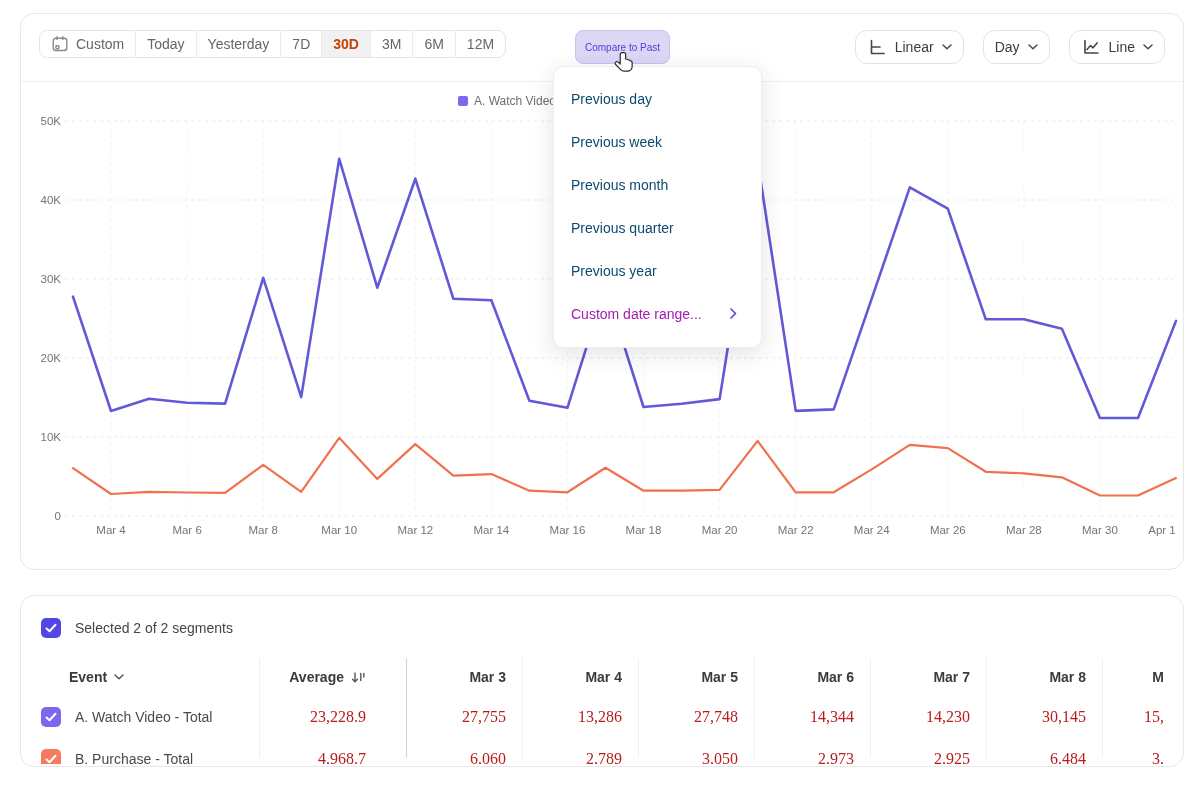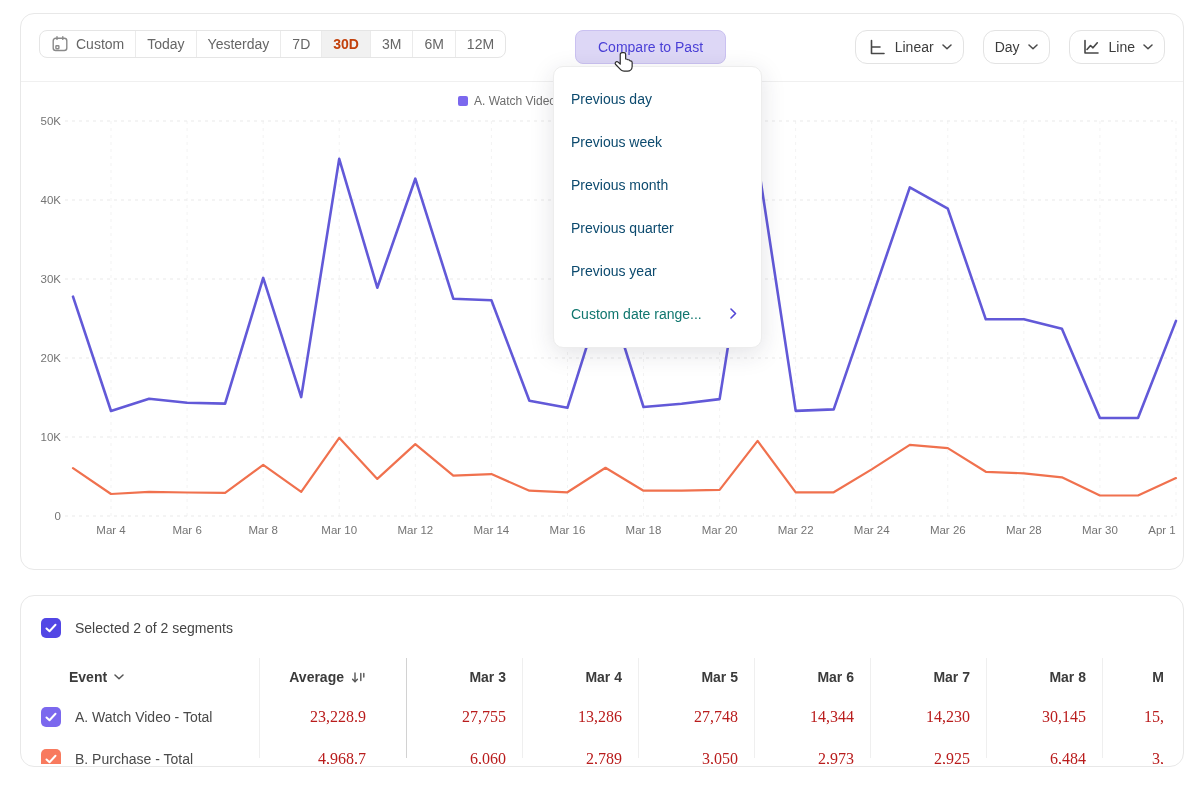--- a/index.html
+++ b/index.html
@@ -10,43 +10,43 @@
   #bottom-card{left:20px;top:595px;width:1164px;height:172px;}
 
   
   .toolbar{position:absolute;left:18px;right:18px;top:16px;height:34px;}
   .segmented{position:absolute;left:0;top:0;display:flex;align-items:stretch;height:28px;
              border:1px solid #e5e5e5;border-radius:8px;overflow:hidden;background:#fff;box-sizing:border-box;}
   .seg-item{display:flex;align-items:center;gap:7px;padding:0 11px;font-size:14px;color:#666;
             border-left:1px solid #ebebeb;cursor:pointer;white-space:nowrap;}
   .seg-item:first-child{border-left:none;}
   .seg-item.selected{background:#f1f1f1;color:#c2410c;font-weight:700;}
-  .compare-btn{position:absolute;left:536px;top:0;height:34px;padding:0 22px;background:#ddd7f6;
-               border:1px solid #cac1f1;border-radius:8px;color:#4a3fd6;font-size:14px;font-weight:500;
+  .compare-btn{position:absolute;left:536px;top:0;height:34px;padding:0 9px;background:#ddd7f6;
+               border:1px solid #cac1f1;border-radius:8px;color:#4a3fd6;font-size:10px;font-weight:500;
                font-family:inherit;cursor:pointer;}
   .right-controls{position:absolute;right:0;top:0;display:flex;gap:19px;}
   .ctrl-btn{display:flex;align-items:center;gap:8px;height:34px;padding:0 11px;border:1px solid #e3e3e3;
             background:#fff;border-radius:12px;font-size:14px;font-weight:500;color:#3c3c3c;
             font-family:inherit;cursor:pointer;box-sizing:border-box;}
   .toolbar-sep{position:absolute;left:0;right:0;top:67px;border-top:1px solid #f0f0f0;}
 
   
   #chart-svg{position:absolute;left:0;top:67px;}
   .legend{position:absolute;left:437px;top:80px;display:flex;gap:16px;align-items:center;
           max-width:300px;overflow:hidden;white-space:nowrap;z-index:2;}
   .legend-item{display:flex;align-items:center;gap:6px;font-size:12px;color:#6d6d6d;flex:none;}
   .legend-swatch{width:10px;height:10px;border-radius:2px;flex:none;}
 
   
   .dropdown{position:absolute;left:553px;top:66px;width:209px;box-sizing:border-box;background:#fff;
             border:1px solid #ededed;border-radius:10px;box-shadow:0 6px 24px rgba(40,40,60,.13);
             padding:10px 0 12px;z-index:10;}
   .menu-item{display:flex;align-items:center;height:43px;padding:0 24px 0 17px;font-size:14px;
              color:#0c4a6e;cursor:pointer;}
-  .menu-item.custom{color:#0f766e;}
+  .menu-item.custom{color:#a21caf;}
   .menu-item .chev-right{margin-left:auto;}
   .cursor-svg{position:absolute;left:612px;top:50px;z-index:20;pointer-events:none;}
 
   
   .select-row{position:absolute;left:20px;top:22px;display:flex;align-items:center;gap:14px;}
   .checkbox{width:20px;height:20px;border-radius:5px;display:flex;align-items:center;justify-content:center;flex:none;cursor:pointer;}
   .select-label{font-size:14px;color:#454545;}
   .search-box{position:absolute;right:14px;top:17px;width:180px;height:31px;background:#f3f3f3;border-radius:8px;
               display:flex;align-items:center;gap:8px;padding:0 10px;box-sizing:border-box;}
   .search-box input{border:none;background:transparent;outline:none;font-size:14px;color:#444;width:100%;font-family:inherit;}

